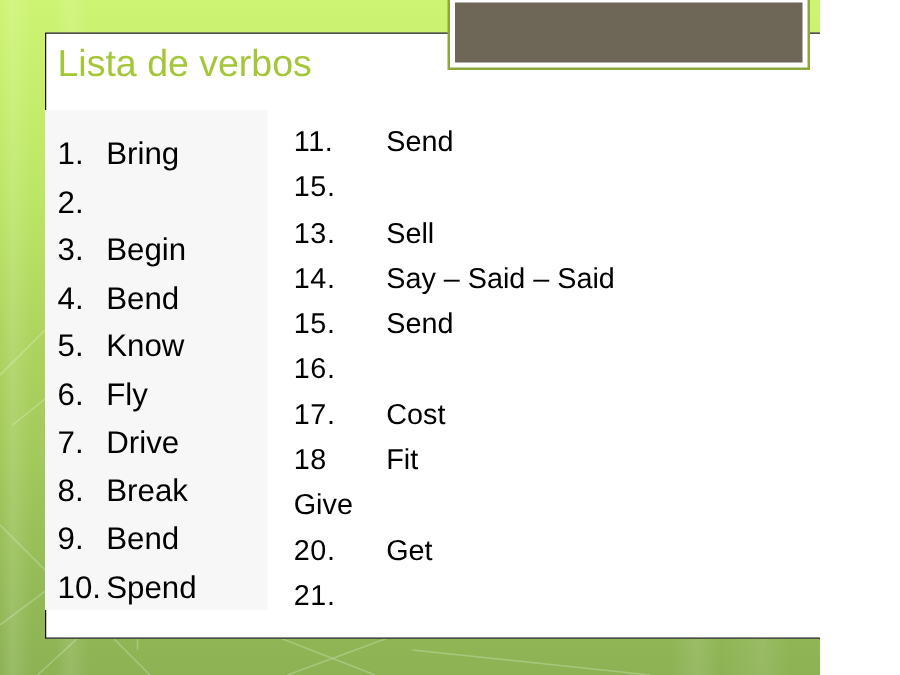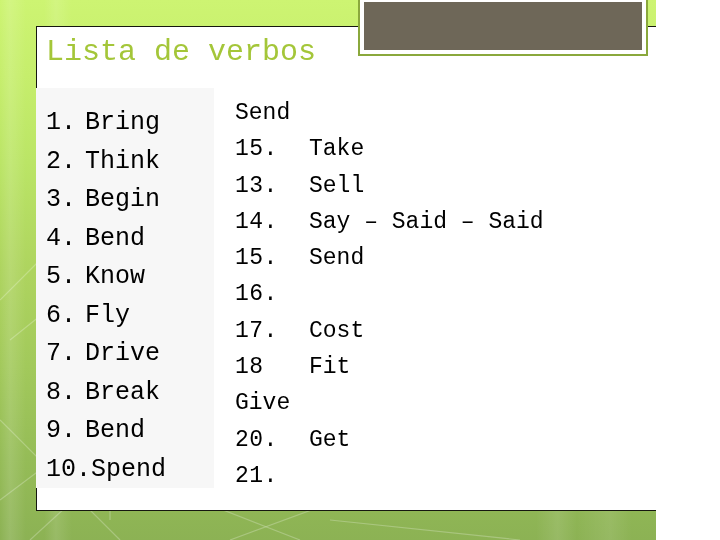--- a/index.html
+++ b/index.html
@@ -5,21 +5,21 @@
   html, body {
     margin: 0;
     padding: 0;
     background: #ffffff;
   }
   #slide {
     position: relative;
     width: 656px;
     height: 540px;
     overflow: hidden;
-    font-family: Liberation Mono, monospace;
+    font-family: Liberation Sans, sans-serif;
   }
 
   
   .bg {
     position: absolute;
     inset: 0;
     background: linear-gradient(to bottom,
         #cdf472 0%,
         #c6ee6c 14%,
         #bbe566 30%,
@@ -205,21 +205,20 @@
 
   <div class="left-panel"></div>
 
   <div class="left-list">
     <div class="row">
       <span class="num">1.</span>
       <span class="word">Bring</span>
     </div>
     <div class="row">
       <span class="num">2.</span>
-      <span class="word">Think</span>
     </div>
     <div class="row">
       <span class="num">3.</span>
       <span class="word">Begin</span>
     </div>
     <div class="row">
       <span class="num">4.</span>
       <span class="word">Bend</span>
     </div>
     <div class="row">
@@ -243,25 +242,25 @@
       <span class="word">Bend</span>
     </div>
     <div class="row">
       <span class="num">10.</span>
       <span class="word">Spend</span>
     </div>
   </div>
 
   <div class="right-list">
     <div class="row">
+      <span class="num">11.</span>
       <span class="word">Send</span>
     </div>
     <div class="row">
       <span class="num">15.</span>
-      <span class="word">Take</span>
     </div>
     <div class="row">
       <span class="num">13.</span>
       <span class="word">Sell</span>
     </div>
     <div class="row">
       <span class="num">14.</span>
       <span class="word">Say – Said – Said</span>
     </div>
     <div class="row">

